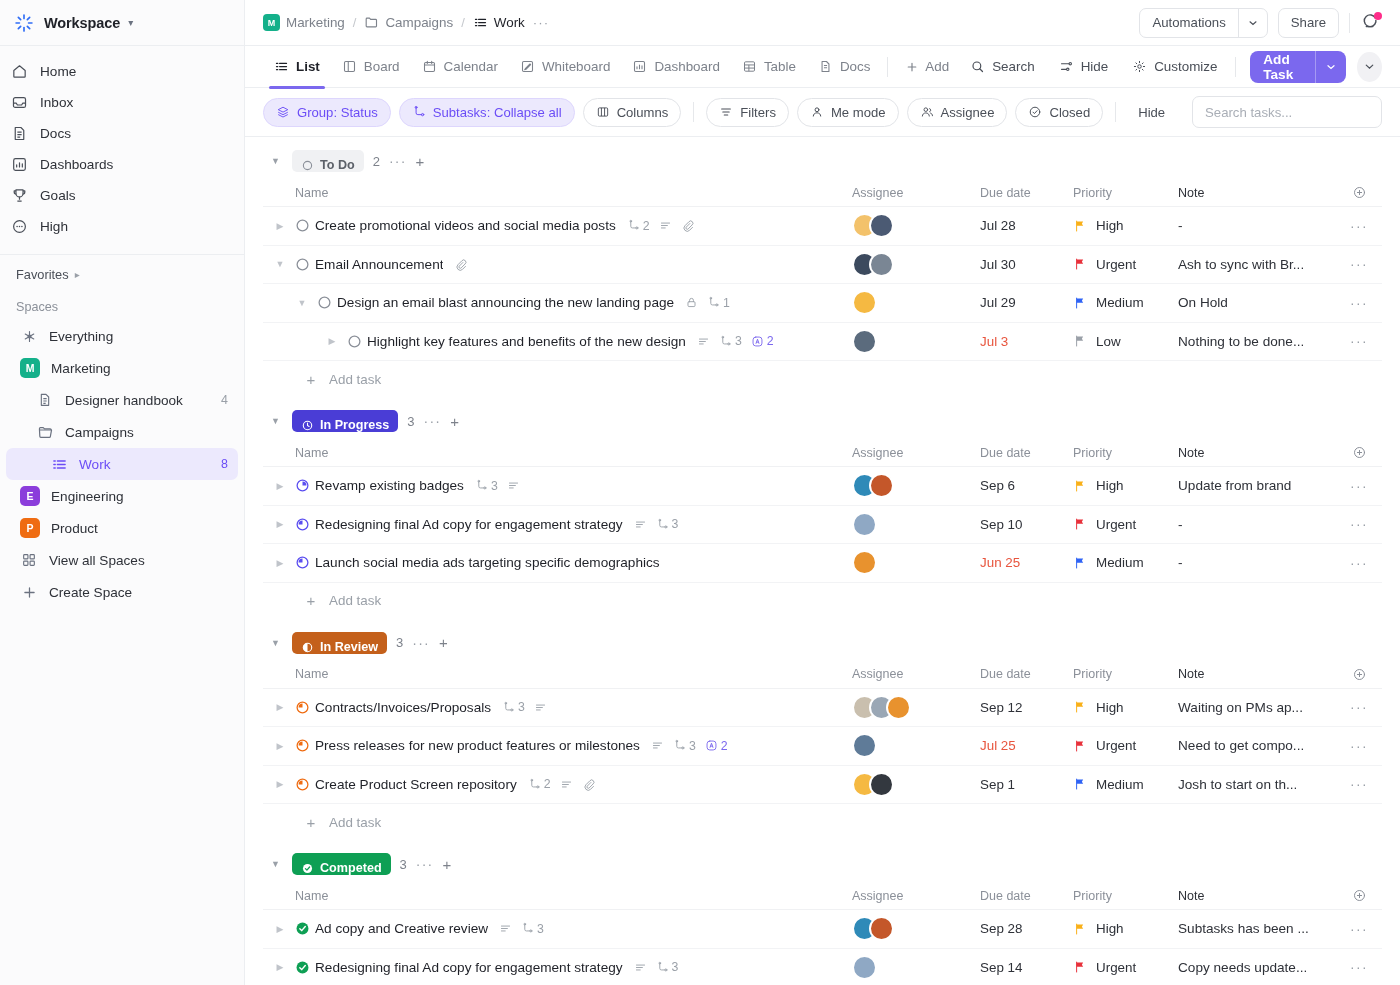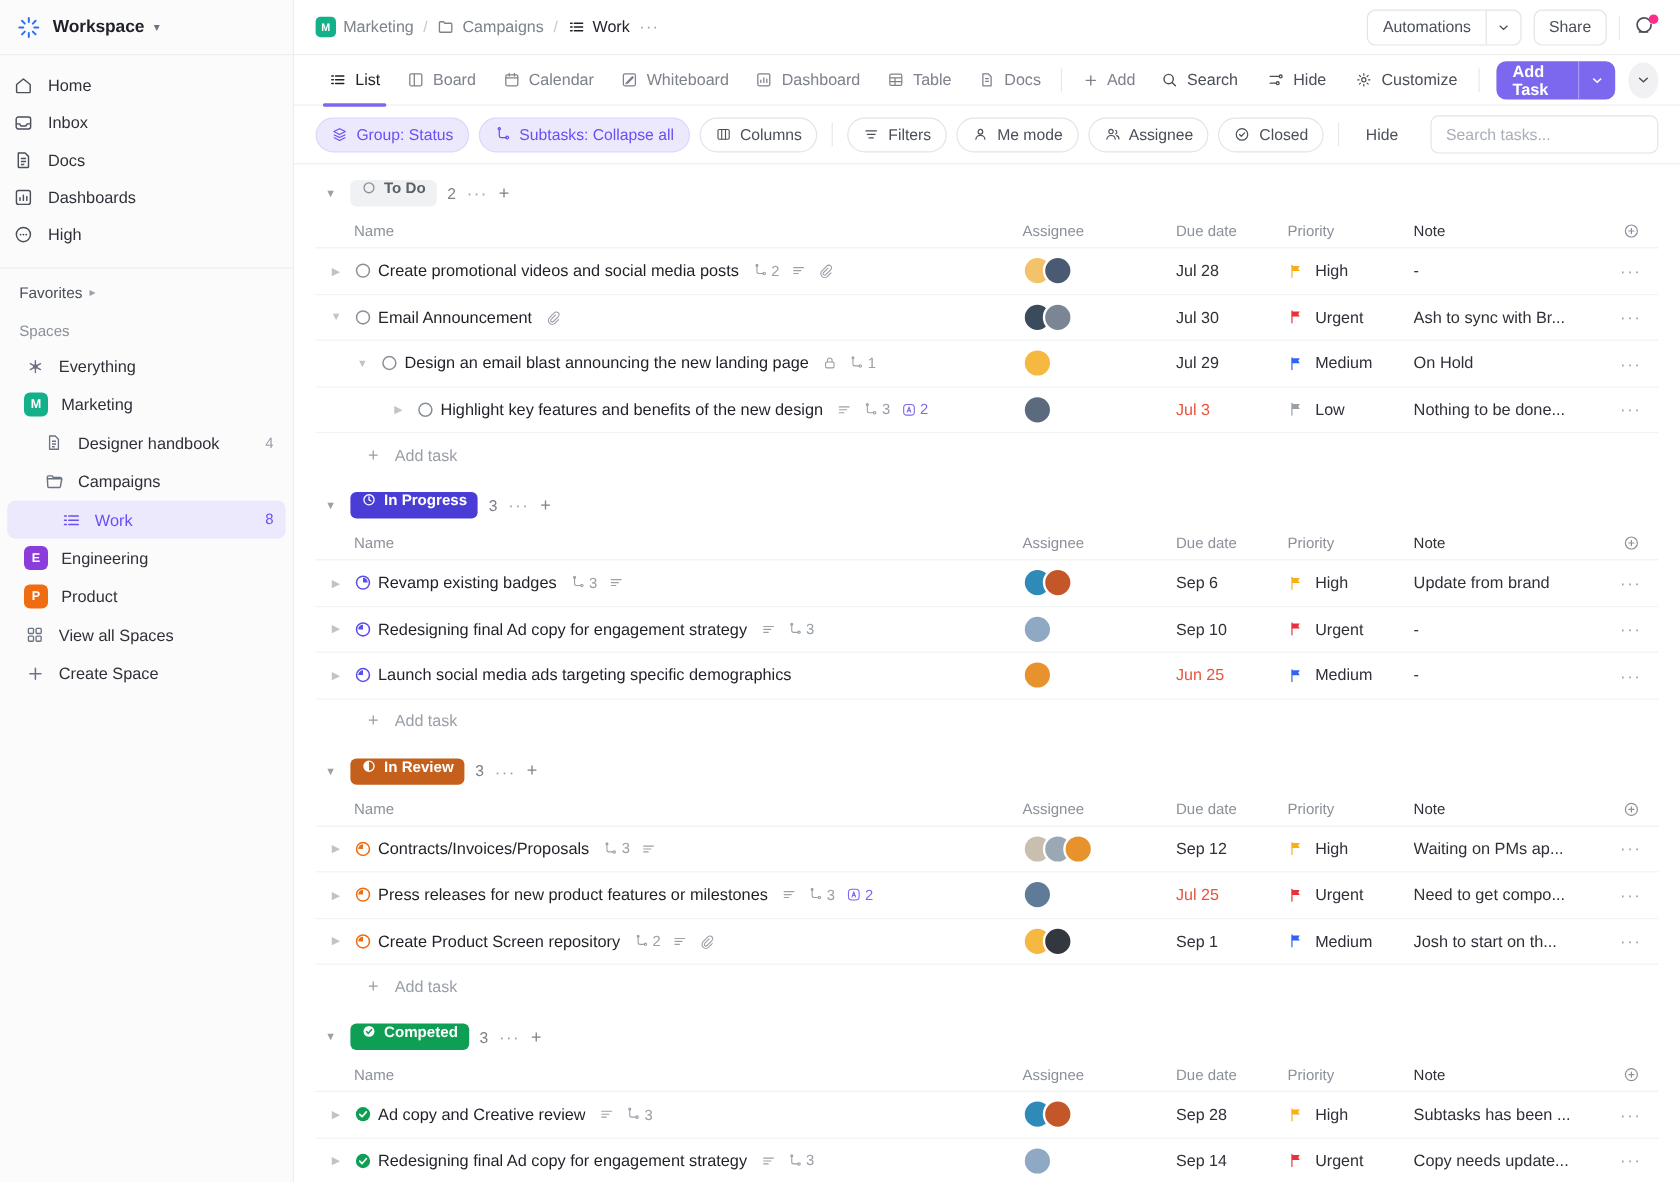--- a/index.html
+++ b/index.html
@@ -95,21 +95,21 @@
   .bell .dot { position: absolute; top: 0px; right: 0px; width: 8px; height: 8px; border-radius: 50%; background: #ff2d8a; }
 
   .tabsbar {
     height: 42px; display: flex; align-items: center; gap: 0;
     border-bottom: 1px solid #eceef1; padding: 0 18px 0 18px;
   }
   .tab {
     display: flex; align-items: center; gap: 7px; height: 42px;
     padding: 0 11px; font-size: 13.4px; color: #7d828b; cursor: pointer; position: relative;
   }
-  .tab.active { color: #1f2128; font-weight: 400; }
+  .tab.active { color: #1f2128; font-weight: 700; }
   .tab.active::after {
     content: ""; position: absolute; left: 6px; right: 6px; bottom: -1px; height: 2.5px;
     background: #7b68ee; border-radius: 2px;
   }
   .tab-add { display:flex; align-items:center; gap:6px; padding:0 11px; font-size:13.4px; color:#7d828b; cursor:pointer; }
   .tabs-right { margin-left: auto; display: flex; align-items: center; gap: 4px; }
   .tool { display: flex; align-items: center; gap: 7px; padding: 0 10px; height: 30px;
     font-size: 13.4px; color: #4a4f58; cursor: pointer; border-radius: 6px; }
   .addtask {
     display: flex; align-items: center; height: 32px; background: #7b68ee; color: #fff;
@@ -140,21 +140,21 @@
   .search-box input { border: 0; outline: 0; width: 100%; font-size: 13.2px; font-family: inherit; color:#2e3138; background: transparent; }
   .search-box input::placeholder { color: #a9aeb6; }
 
   
   .listarea { flex: 1; overflow: hidden; padding: 0 18px 0 18px; }
 
   .group { margin-top: 6px; }
   .group-head { display: flex; align-items: center; gap: 9px; height: 36px; padding-left: 8px; }
   .g-caret { color: #9aa0a8; font-size: 9px; width: 12px; cursor: pointer; }
   .status-pill {
-    display: inline-flex; align-items: flex-start; gap: 6px; height: 22px; padding: 0 9px;
+    display: inline-flex; align-items: flex-end; gap: 6px; height: 22px; padding: 0 9px;
     border-radius: 5px; font-size: 12.6px; font-weight: 600; cursor: pointer;
   }
   .g-count { font-size: 13px; color: #7d828b; }
   .g-dots { color: #9aa0a8; letter-spacing: 1.2px; cursor: pointer; font-size: 14px; }
   .g-plus { color: #7d828b; font-size: 15px; cursor: pointer; }
 
   .colhead {
     display: flex; align-items: center; height: 28px; font-size: 12.5px; color: #8b9099;
     border-bottom: 1px solid #f0f1f3;
   }
@@ -256,20 +256,30 @@
         <span class="nav-ic">
           <svg viewBox="0 0 24 24" width="17" height="17" fill="none" stroke="currentColor" stroke-width="1.7">
               <rect x="3.8" y="3.8" width="16.4" height="16.4" rx="2.5"></rect>
               <path d="M8 15.5v-3M12 15.5v-6M16 15.5v-4.5" stroke-linecap="round"></path>
             </svg>
         </span>
         <span>Dashboards</span>
       </div>
       <div class="nav-item">
         <span class="nav-ic">
+          <svg viewBox="0 0 24 24" width="17" height="17" fill="none" stroke="currentColor" stroke-width="1.7" stroke-linejoin="round">
+              <path d="M7 4h10v5a5 5 0 0 1-10 0z"></path>
+              <path d="M7 5.5H4.5V7a3 3 0 0 0 3 3M17 5.5h2.5V7a3 3 0 0 1-3 3"></path>
+              <path d="M12 14v4M9 20h6"></path>
+            </svg>
+        </span>
+        <span>Goals</span>
+      </div>
+      <div class="nav-item">
+        <span class="nav-ic">
           <svg viewBox="0 0 24 24" width="17" height="17" fill="none" stroke="currentColor" stroke-width="1.7">
               <circle cx="12" cy="12" r="8.3"></circle>
               <circle cx="8.6" cy="12" r="1.1" fill="currentColor" stroke="none"></circle>
               <circle cx="12" cy="12" r="1.1" fill="currentColor" stroke="none"></circle>
               <circle cx="15.4" cy="12" r="1.1" fill="currentColor" stroke="none"></circle>
             </svg>
         </span>
         <span>High</span>
       </div>
     </div>

